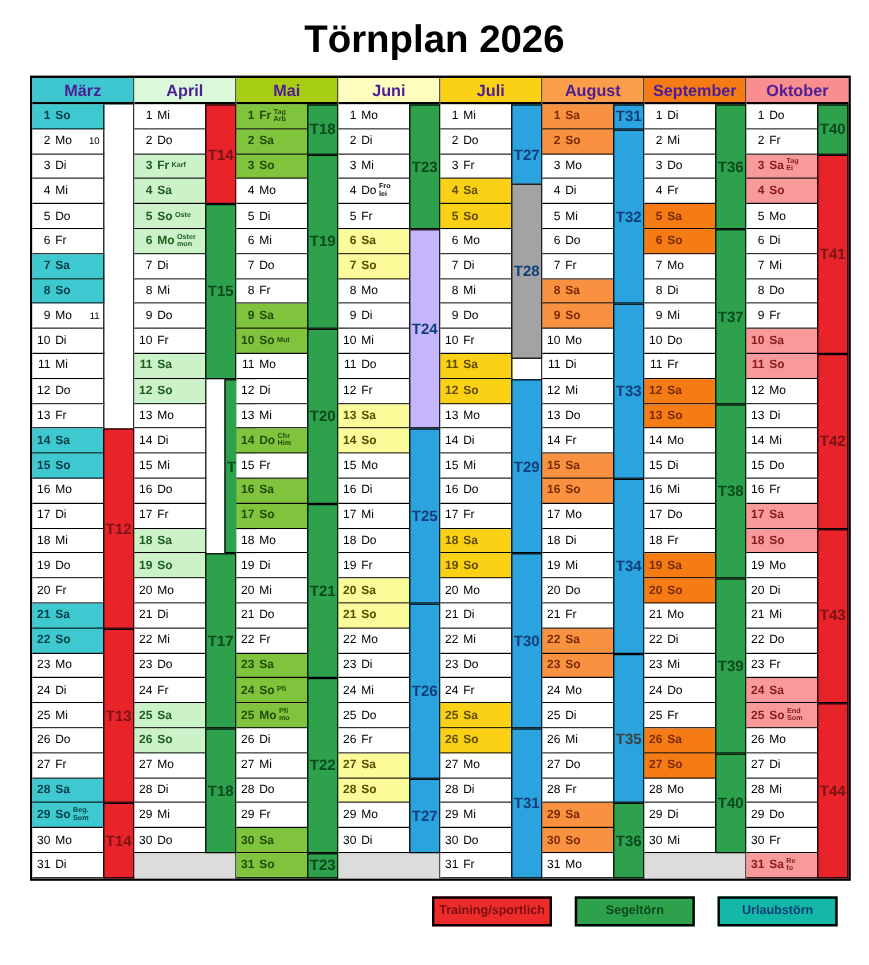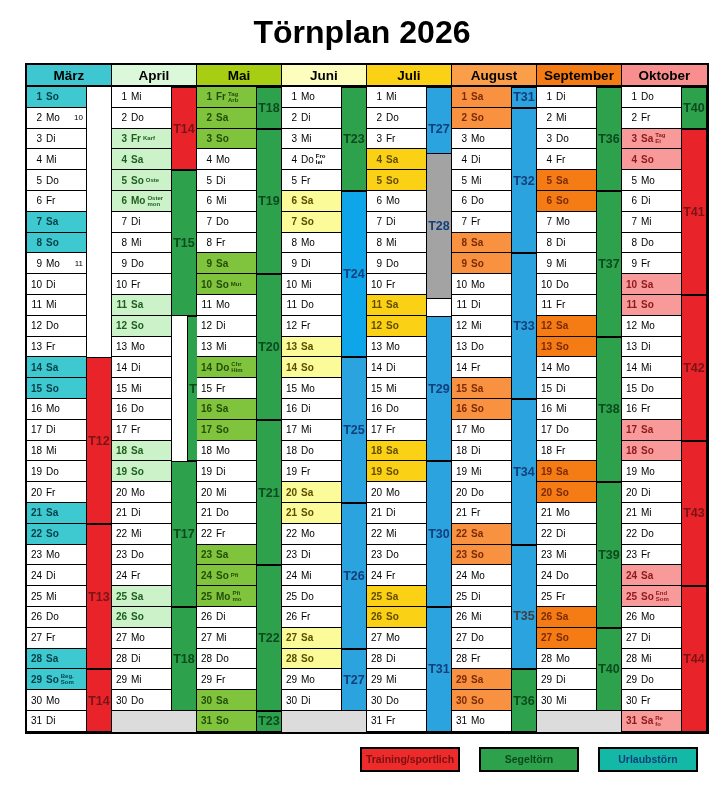--- a/index.html
+++ b/index.html
@@ -2,21 +2,21 @@
 <html><head>
 <meta charset="utf-8">
 <style>
   html,body{margin:0;padding:0;background:#fff;}
   body{width:724px;height:804px;font-family:"Liberation Sans",sans-serif;position:relative;}
   .title{margin:14px 0 12px;text-align:center;font-size:32px;font-weight:bold;color:#000;}
   .calendar{margin-left:25px;width:680px;border:2px solid #000;display:flex;background:#fff;}
   .month-col{width:85px;box-sizing:border-box;border-right:1px solid #000;}
   .month-col:last-child{border-right:none;}
   .month-header{height:22px;display:flex;align-items:center;justify-content:center;
-    font-weight:bold;font-size:13.5px;color:#000000;border-bottom:2px solid #000;box-sizing:border-box;}
+    font-weight:bold;font-size:13.5px;color:#4c1d95;border-bottom:2px solid #000;box-sizing:border-box;}
   .month-body{position:relative;height:644.8px;}
   .day-cell{height:20.8px;width:60px;box-sizing:border-box;border-bottom:1px solid #000;
     border-right:1px solid #000;display:flex;align-items:center;font-size:10px;
     padding-left:1px;background:#fff;color:#000;overflow:hidden;}
   .day-cell.we{font-weight:bold;}
   .num{width:14px;text-align:right;flex:none;}
   .wd{margin-left:4px;flex:none;}
   .note{margin-left:2px;font-size:6px;line-height:1;white-space:pre-line;font-weight:bold;}
   .wk{margin-left:auto;margin-right:3px;font-size:8px;font-weight:normal;}
   .filler{height:20.8px;width:84px;box-sizing:border-box;}
@@ -598,21 +598,21 @@
             <div class="wd">Mo</div>
           </div>
           <div class="day-cell">
             <div class="num">30</div>
             <div class="wd">Di</div>
           </div>
           <div class="filler" style="background: rgb(220, 220, 220);"></div>
           <div class="bar" style="top: 0px; height: 104px; background: rgb(46, 161, 77);">
             <div class="bar-label" style="color: rgb(11, 74, 28);">T23</div>
           </div>
-          <div class="bar" style="top: 104px; height: 166.4px; background: #0ea5e9;">
+          <div class="bar" style="top: 104px; height: 166.4px; background: #c4b5fd;">
             <div class="bar-label" style="color: rgb(18, 63, 124);">T24</div>
           </div>
           <div class="bar" style="top: 270.4px; height: 145.6px; background: rgb(42, 163, 222);">
             <div class="bar-label" style="color: rgb(18, 63, 124);">T25</div>
           </div>
           <div class="bar" style="top: 416px; height: 145.6px; background: rgb(42, 163, 222);">
             <div class="bar-label" style="color: rgb(18, 63, 124);">T26</div>
           </div>
           <div class="bar" style="top: 561.6px; height: 62.4px; background: rgb(42, 163, 222);">
             <div class="bar-label" style="color: rgb(18, 63, 124);">T27</div>

